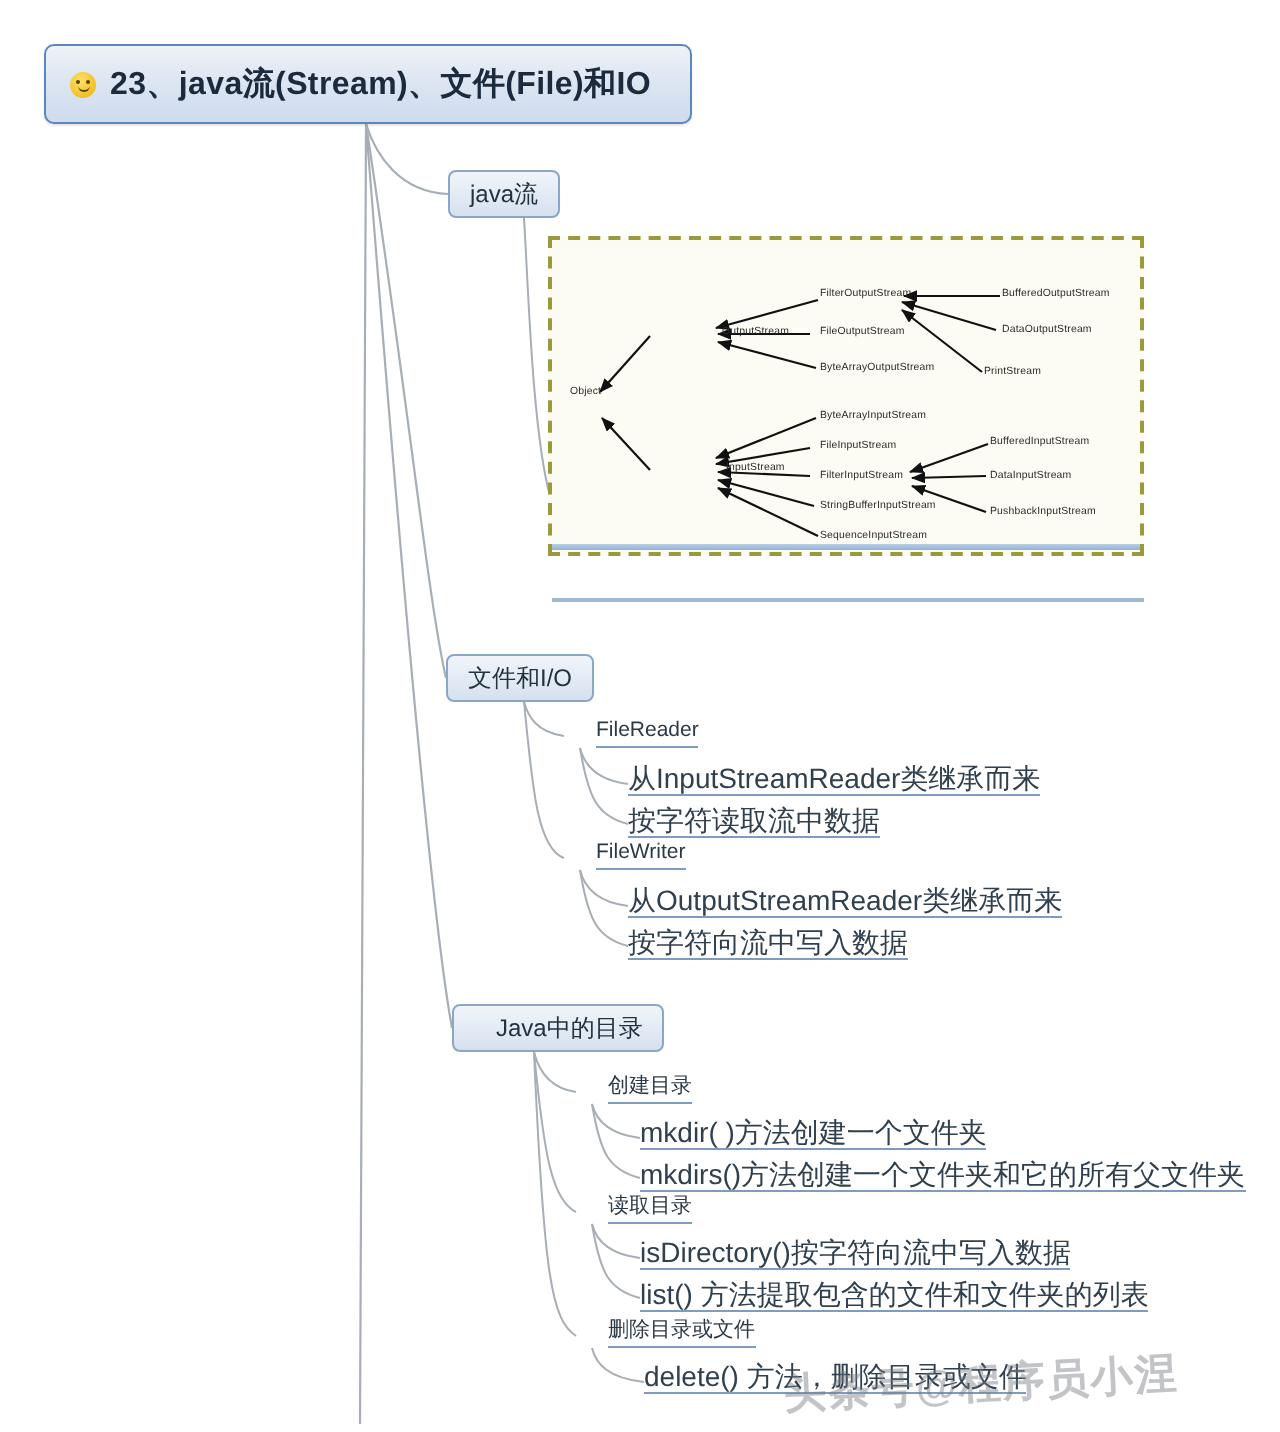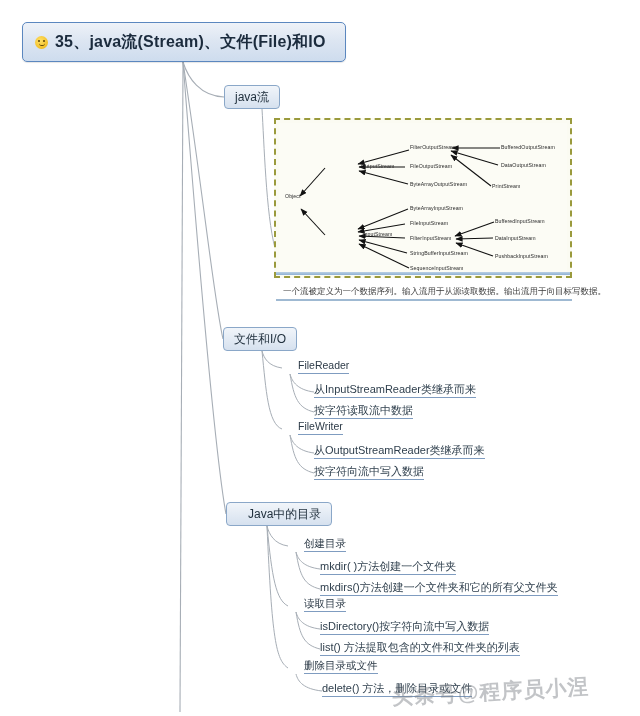--- a/index.html
+++ b/index.html
@@ -48,21 +48,21 @@
   }
 
   
   .leaf{
     position:absolute;white-space:nowrap;
     font-size:10px;color:#2c3a47;
     padding-bottom:2px;border-bottom:1.6px solid #7f9cc0;
     line-height:12px;
   }
   .leaf.l2{font-size:10.5px;margin-left:16px;}
-  .leaf.l3{font-size:11px;color:#30404e;}
+  .leaf.l3{font-size:14px;color:#30404e;}
 
   
   .diagram{
     position:absolute;left:274px;top:118px;width:298px;height:160px;
     box-sizing:border-box;
     border:2px dashed #9a9a3c;
     background:#fbfbf2;
   }
   .diagram-inner{position:absolute;inset:3px;background:#fcfcf5;overflow:hidden;}
   .diagram-bottombar{
@@ -131,21 +131,21 @@
       <path d="M296,612 C300,636 304,645 320,649"></path>
 
       <path d="M296,674 C298,682 304,689 322,691"></path>
     </g>
   </svg>
 
   <div class="root-node">
     <span class="root-emoji">
         <span></span>
       </span>
-    <span class="root-label">35、java流(Stream)、文件(File)和IO</span>
+    <span class="root-label">23、java流(Stream)、文件(File)和IO</span>
   </div>
 
   <div class="l1-node" style="left:224px;top:85px;">
     <span>java流</span>
   </div>
 
   <div class="l1-node" style="left:223px;top:327px;">
     <span>文件和I/O</span>
   </div>
 
@@ -204,21 +204,20 @@
       <span class="dg-label" style="left:131px;top:127px;">StringBufferInputStream</span>
       <span class="dg-label" style="left:131px;top:142px;">SequenceInputStream</span>
 
       <span class="dg-label" style="left:216px;top:95px;">BufferedInputStream</span>
       <span class="dg-label" style="left:216px;top:112px;">DataInputStream</span>
       <span class="dg-label" style="left:216px;top:130px;">PushbackInputStream</span>
     </div>
   </div>
   <div class="diagram-bottombar"></div>
 
-  <div class="caption">一个流被定义为一个数据序列。输入流用于从源读取数据。输出流用于向目标写数据。</div>
   <div class="caption-line"></div>
 
   <div class="leaf l2" style="left:282px;top:359px;">FileReader</div>
   <div class="leaf l3" style="left:314px;top:383px;">从InputStreamReader类继承而来</div>
   <div class="leaf l3" style="left:314px;top:404px;">按字符读取流中数据</div>
 
   <div class="leaf l2" style="left:282px;top:420px;">FileWriter</div>
   <div class="leaf l3" style="left:314px;top:444px;">从OutputStreamReader类继承而来</div>
   <div class="leaf l3" style="left:314px;top:465px;">按字符向流中写入数据</div>
 

